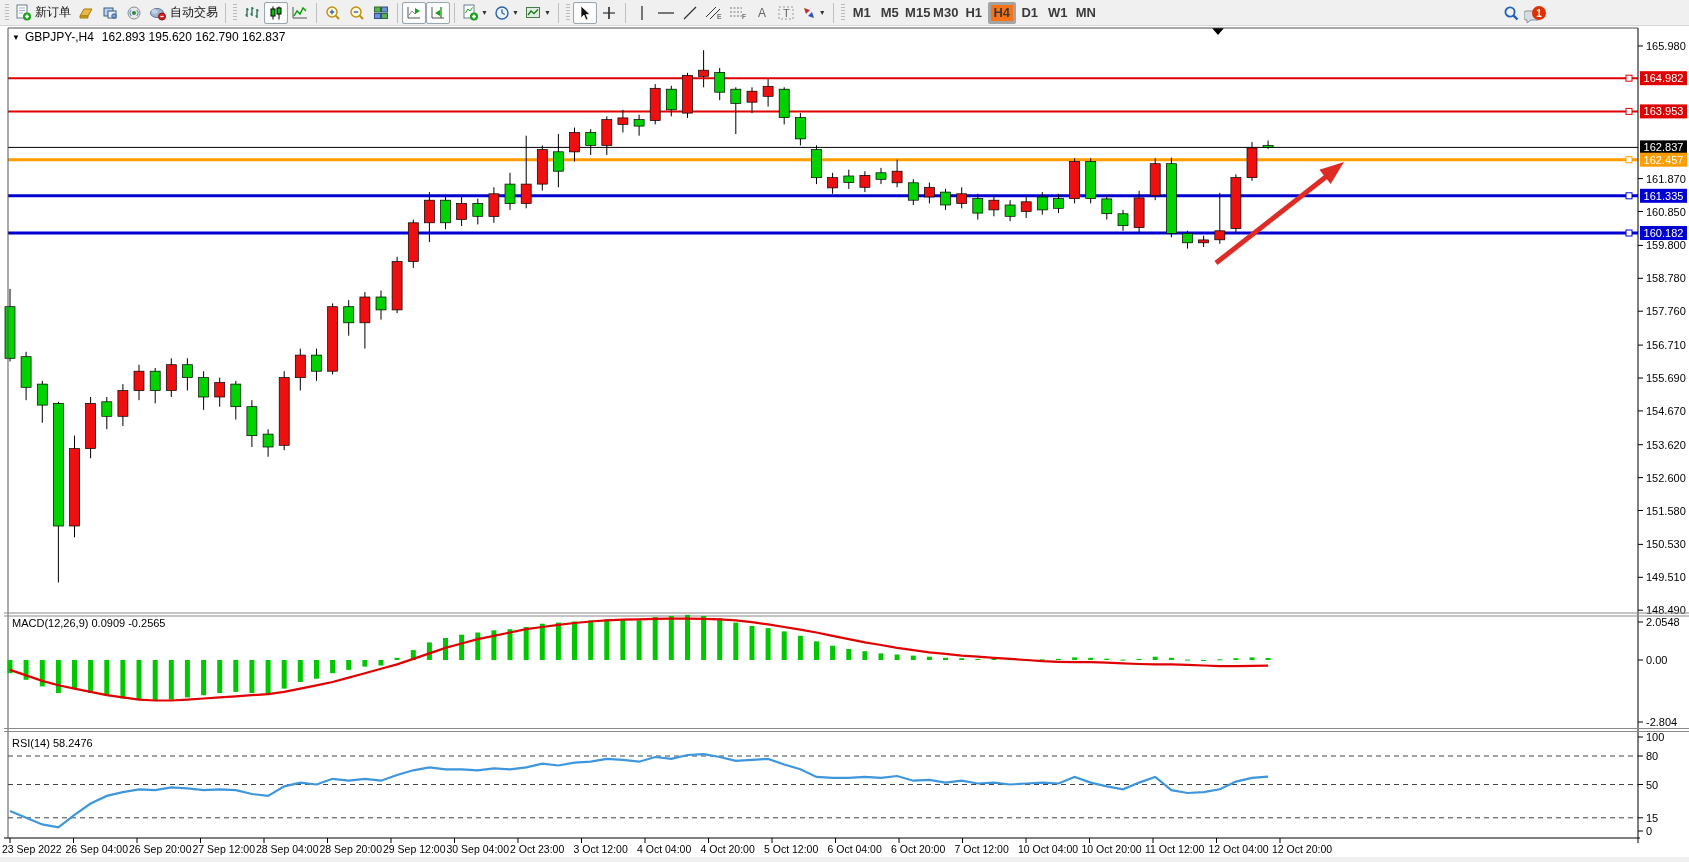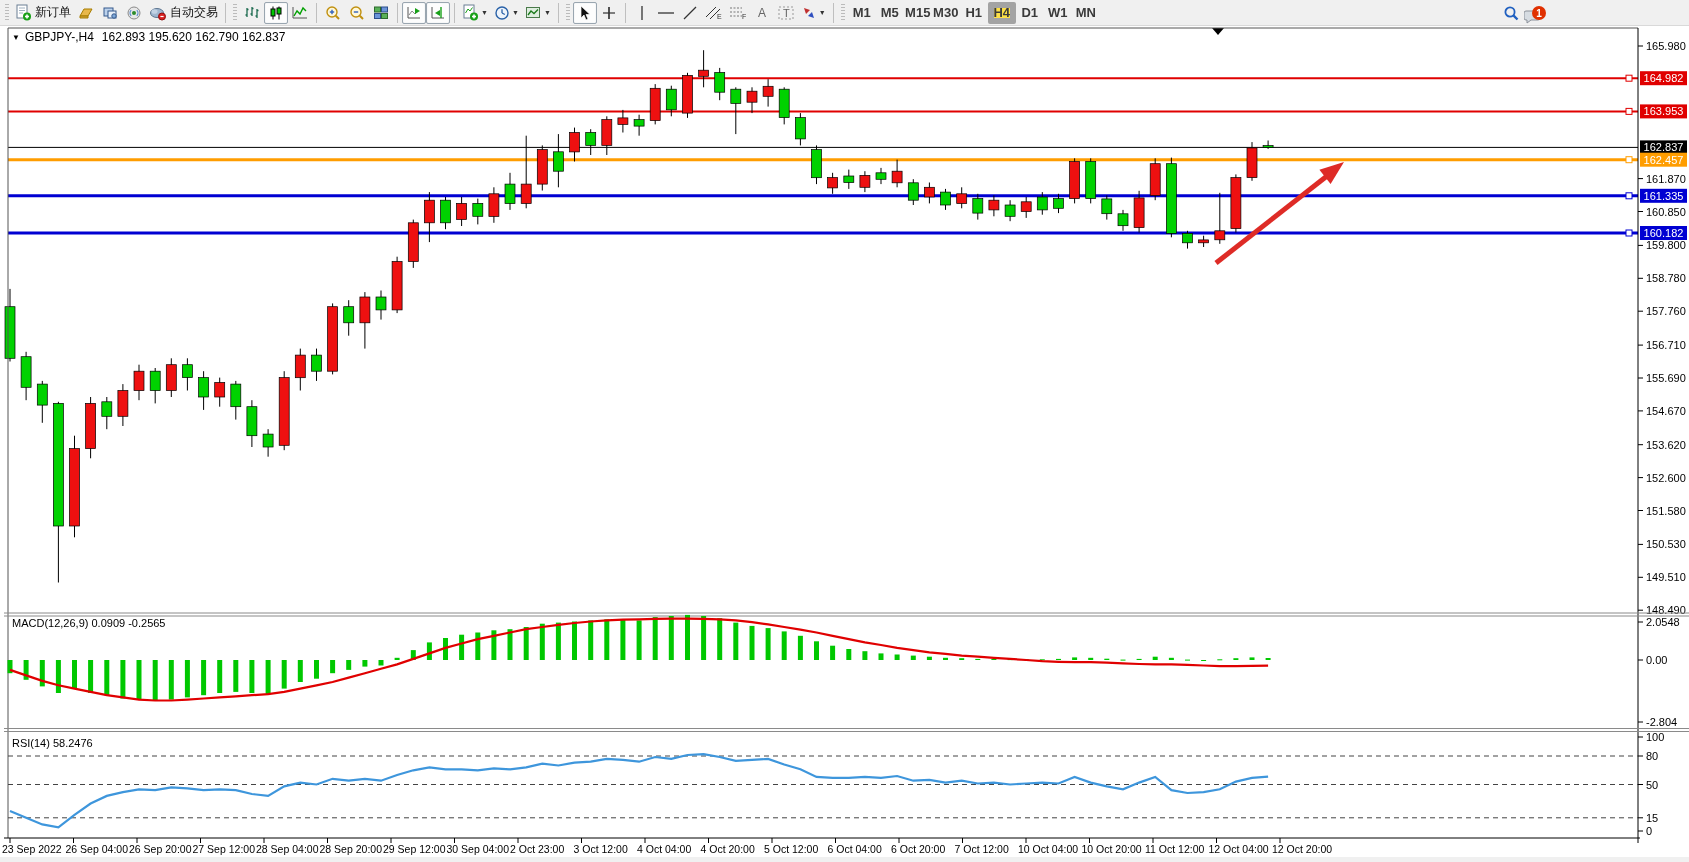--- a/index.html
+++ b/index.html
@@ -9,21 +9,21 @@
     border-bottom:1px solid #d9d9d9;display:flex;align-items:center;padding-left:2px;box-sizing:border-box;}
   .grip{width:4px;height:18px;margin:0 3px;background:repeating-linear-gradient(to bottom,#bbb 0 1px,transparent 1px 3px);}
   .vsep{width:1px;height:20px;background:#bfbfbf;margin:0 4px;}
   .tbtn{height:22px;min-width:24px;display:flex;align-items:center;justify-content:center;
     padding:0 2px;border:1px solid transparent;border-radius:2px;box-sizing:border-box;cursor:default;}
   .tbtn.pressed{background:#fdfdfd;border:1px solid #9aa6b0;box-shadow:inset 0 0 1px #c4cdd4;}
   .tbtn .lab{font-size:12px;color:#111;margin-left:3px;white-space:nowrap;font-family:Liberation Serif, serif;}
   .tbtn .drop{font-size:7px;color:#333;margin-left:2px;}
   .tf{font-size:13px;font-weight:bold;color:#3a3a3a;width:28px;height:22px;display:flex;
     align-items:center;justify-content:center;border:1px solid transparent;border-radius:2px;box-sizing:border-box;}
-  .tf.active{background:#fde047;border:6px solid #a3a3a3;}
+  .tf.active{background:#f97316;border:3px solid #a3a3a3;}
   .tb-right{position:absolute;right:142px;top:0;height:26px;display:flex;align-items:center;}
   .badge1{position:relative;width:22px;height:20px;}
   .badge1 .circ{position:absolute;right:0;top:2px;width:14px;height:14px;border-radius:50%;
     background:#e03000;color:#fff;font-size:10px;font-weight:bold;display:flex;align-items:center;justify-content:center;}
   
   .chartwrap{position:absolute;left:0;top:26px;width:1689px;height:836px;background:#fff;}
   .title{position:absolute;left:12px;top:4px;font-size:12px;color:#000;display:flex;align-items:center;z-index:5;}
   .title .tri{font-size:8px;margin-right:5px;color:#000;}
   .title .sym{margin-right:8px;}
   svg text{font-family:"Liberation Sans",sans-serif;}

